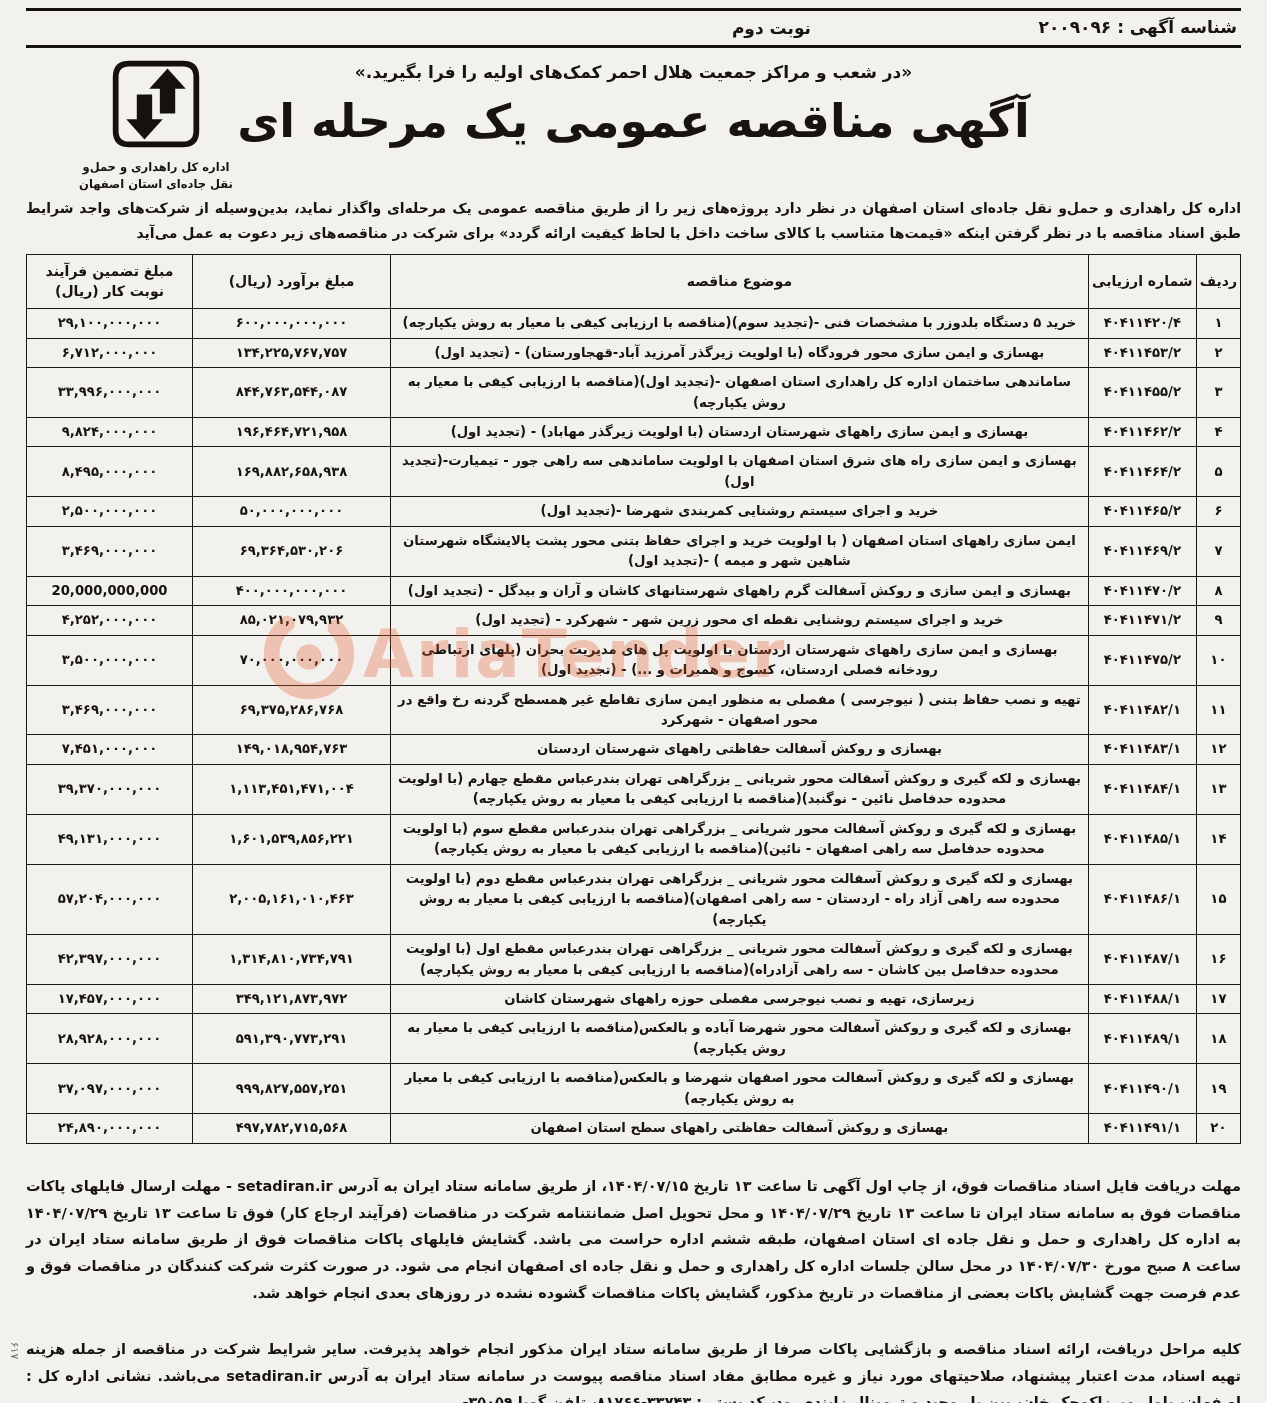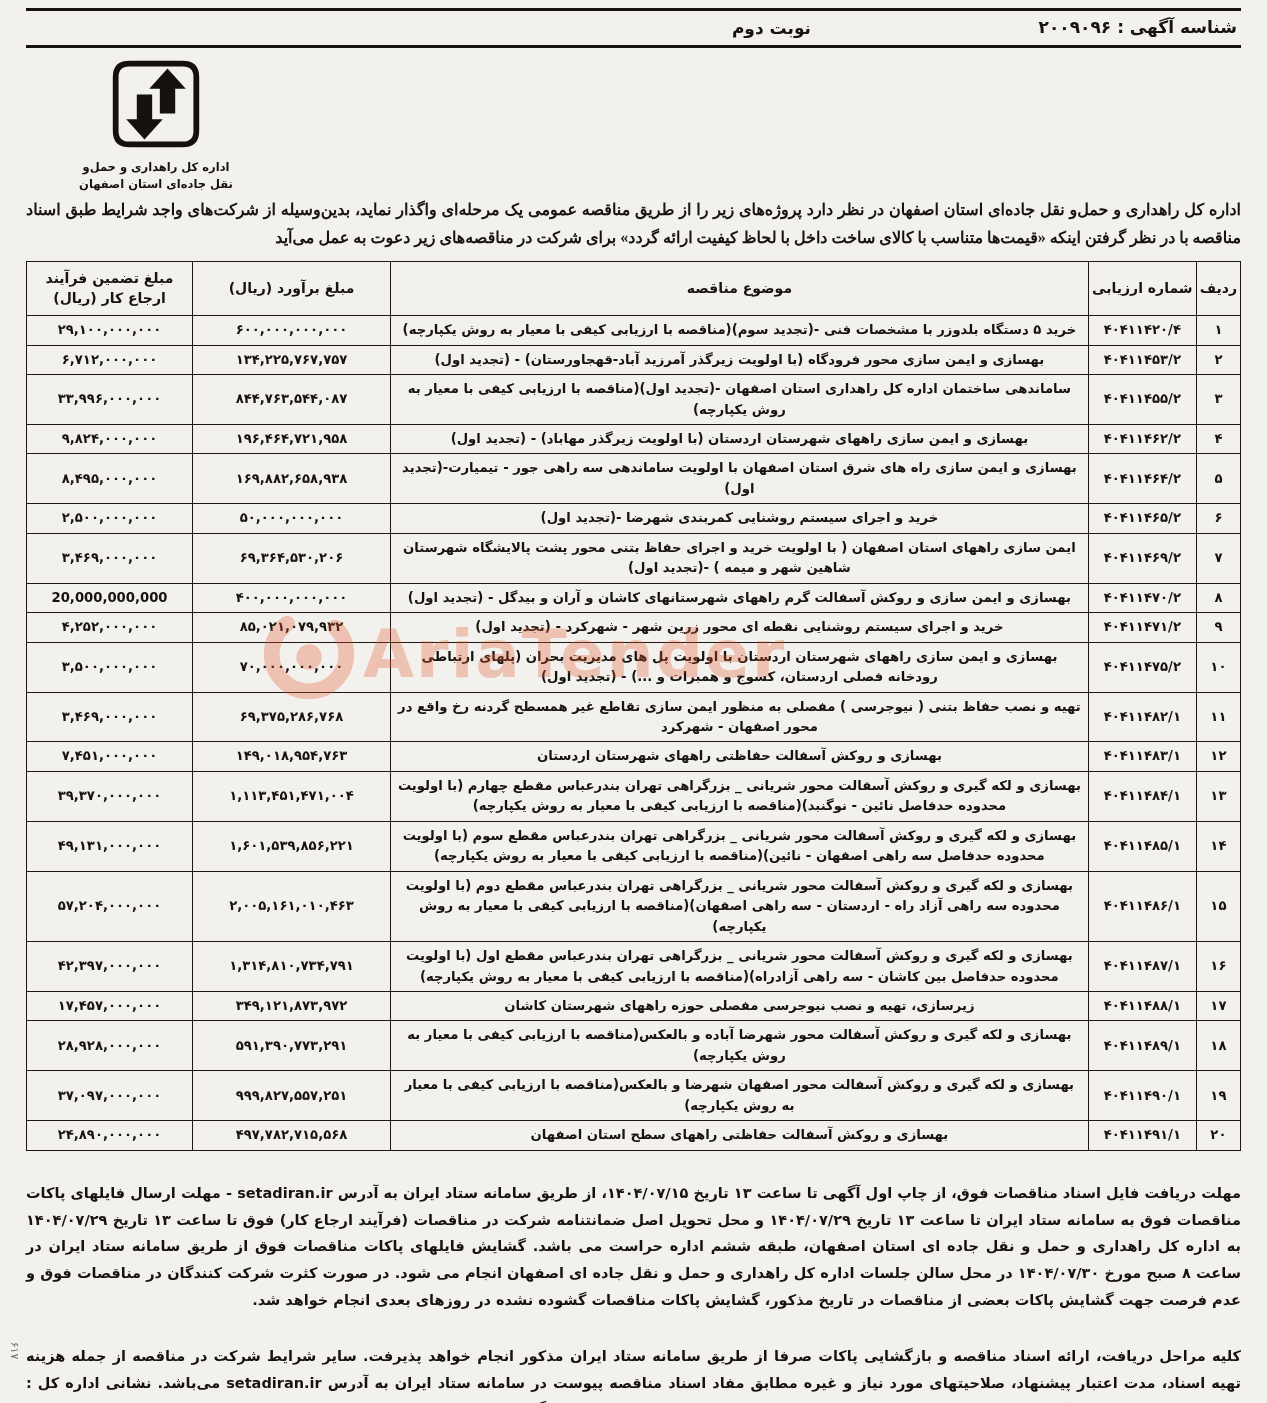--- a/index.html
+++ b/index.html
@@ -27,21 +27,21 @@
 
   
   .header { position: relative; height: 146px; }
   .logo-block { position: absolute; left: 50px; top: 8px; width: 160px; text-align: center; }
   .logo-caption { font-size: 11.5px; font-weight: bold; margin-top: 3px; line-height: 1.45; }
   .header-center { text-align: center; padding-top: 14px; }
   .quote { font-size: 17px; font-weight: bold; }
   .title { font-size: 46px; font-weight: bold; margin-top: 12px; }
 
   
-  .intro { font-size: 16px; font-weight: bold; text-align: justify; line-height: 1.75; margin-top: 2px; font-family: Liberation Serif, serif; }
+  .intro { font-size: 14px; font-weight: bold; text-align: justify; line-height: 1.75; margin-top: 2px; }
 
   
   table.tenders { width: 100%; border-collapse: collapse; margin-top: 9px; background: transparent; }
   .tenders th, .tenders td {
     border: 1.6px solid #1c1913;
     text-align: center;
     vertical-align: middle;
     font-weight: bold;
   }
   .tenders th { font-size: 14px; padding: 7px 3px; line-height: 1.4; }
@@ -78,34 +78,38 @@
 
   <div class="header">
     <div class="logo-block">
       <svg width="96" height="96" viewBox="0 0 100 100">
         <path d="M8 22 Q8 8 22 8 H78 Q92 8 92 22 V78 Q92 92 78 92 H22 Q8 92 8 78 Z" fill="none" stroke="#15120e" stroke-width="6"></path>
         <path d="M62 13 L81 34 H70 V60 H54 V34 H43 Z" fill="#15120e"></path>
         <path d="M38 87 L19 66 H30 V40 H46 V66 H57 Z" fill="#15120e"></path>
       </svg>
       <div class="logo-caption">اداره کل راهداری و حمل‌و نقل جاده‌ای استان اصفهان</div>
     </div>
+    <div class="header-center">
+      <div class="quote">«در شعب و مراکز جمعیت هلال احمر کمک‌های اولیه را فرا بگیرید.»</div>
+      <h1 class="title">آگهی مناقصه عمومی یک مرحله ای</h1>
+    </div>
   </div>
 
   <p class="intro"><strong>اداره کل راهداری و حمل‌و نقل جاده‌ای استان اصفهان</strong> <span>در نظر دارد پروژه‌های زیر را از طریق مناقصه عمومی یک مرحله‌ای واگذار نماید، بدین‌وسیله از شرکت‌های واجد شرایط طبق اسناد مناقصه با در نظر گرفتن اینکه «قیمت‌ها متناسب با کالای ساخت داخل با لحاظ کیفیت ارائه گردد» برای شرکت در مناقصه‌های زیر دعوت به عمل می‌آید</span></p>
 
   <table class="tenders">
     <thead>
       <tr>
         <th class="w-row">ردیف</th>
         <th class="w-num">شماره ارزیابی</th>
         <th>موضوع مناقصه</th>
         <th class="w-est">مبلغ برآورد (ریال)</th>
         <th class="w-gua">
           <span>مبلغ تضمین فرآیند</span><br>
-          <span>ارجاع کار (ریال)</span>
+          <span>نوبت کار (ریال)</span>
         </th>
       </tr>
     </thead>
     <tbody>
     <tr>
       <td class="c-row">۱</td>
       <td class="c-num">۴۰۴۱۱۴۲۰/۴</td>
       <td class="c-subj">خرید ۵ دستگاه بلدوزر با مشخصات فنی -(تجدید سوم)(مناقصه با ارزیابی کیفی با معیار به روش یکپارچه)</td>
       <td class="c-est">۶۰۰,۰۰۰,۰۰۰,۰۰۰</td>
       <td class="c-gua">۲۹,۱۰۰,۰۰۰,۰۰۰</td>

